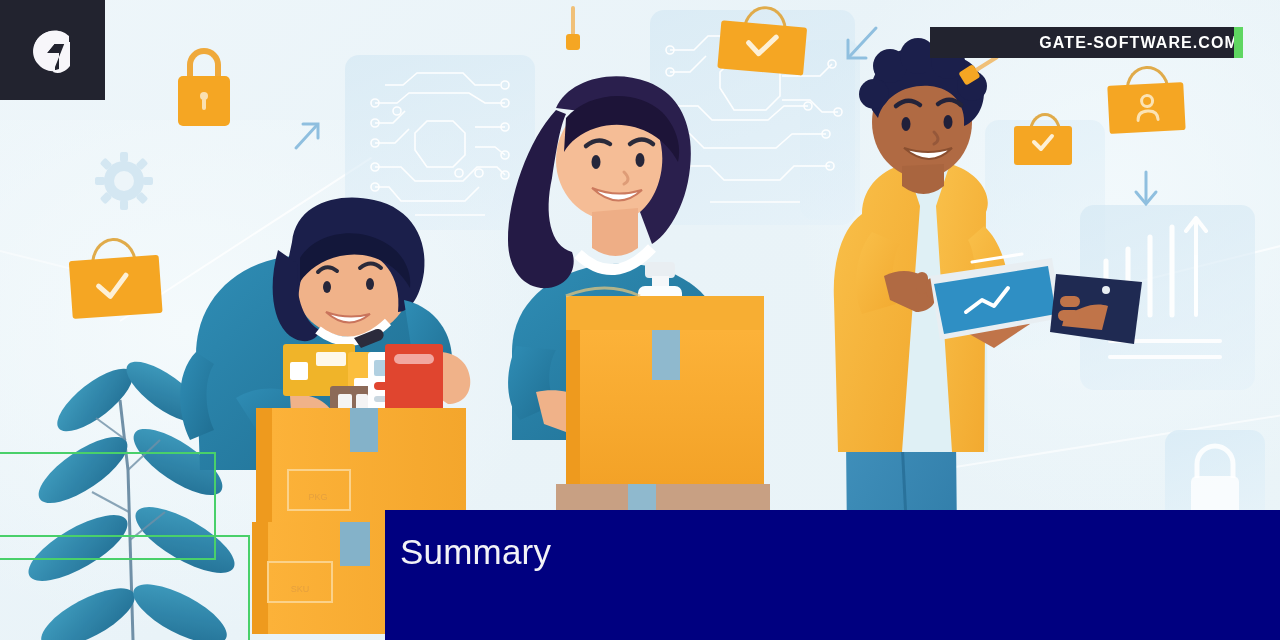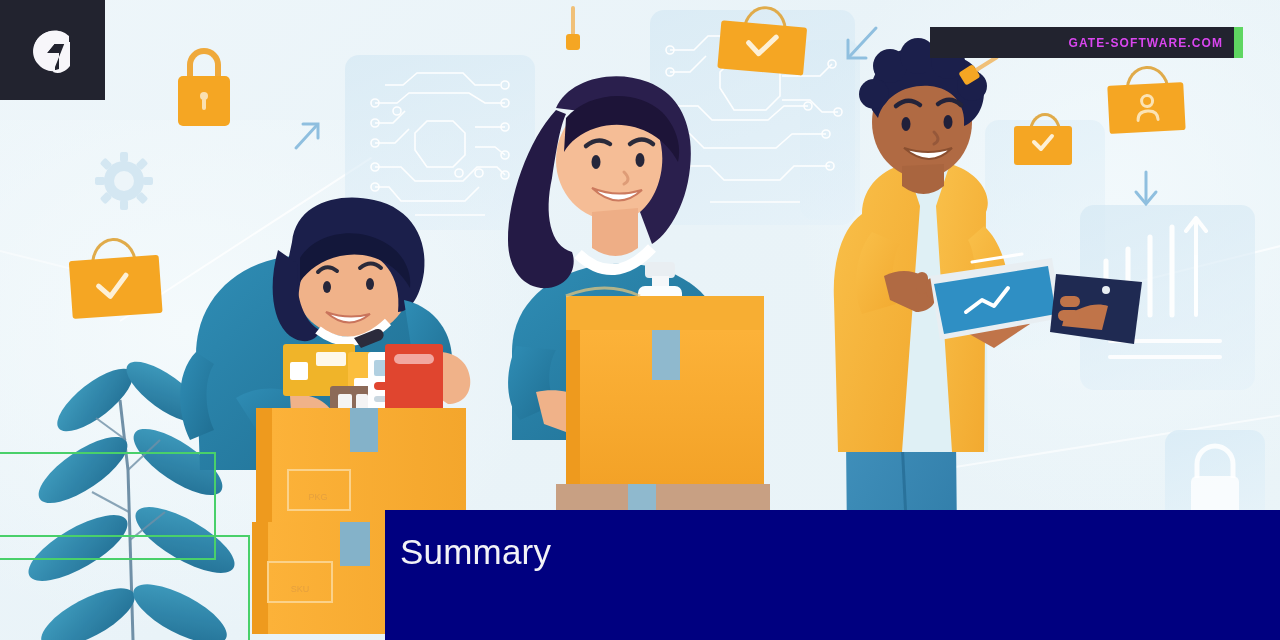--- a/index.html
+++ b/index.html
@@ -64,25 +64,25 @@
     display: flex; align-items: center; justify-content: center;
   }
 
   
   #url-banner {
     left: 930px; top: 27px; width: 313px; height: 31px;
     background: #22232f;
     display: flex; align-items: center; justify-content: flex-end;
   }
   #url-banner .url-text {
-    color: #d946ef;
-    font-size: 12px;
+    color: #ffffff;
+    font-size: 16px;
     font-weight: bold;
     letter-spacing: 1.1px;
-    padding-right: 20px;
+    padding-right: 4px;
     font-family: "Liberation Sans", sans-serif;
   }
   #url-accent {
     left: 1234px; top: 27px; width: 9px; height: 31px;
     background: #5fd661;
   }
 
   
   #summary-bar {
     left: 385px; top: 510px; width: 895px; height: 130px;

